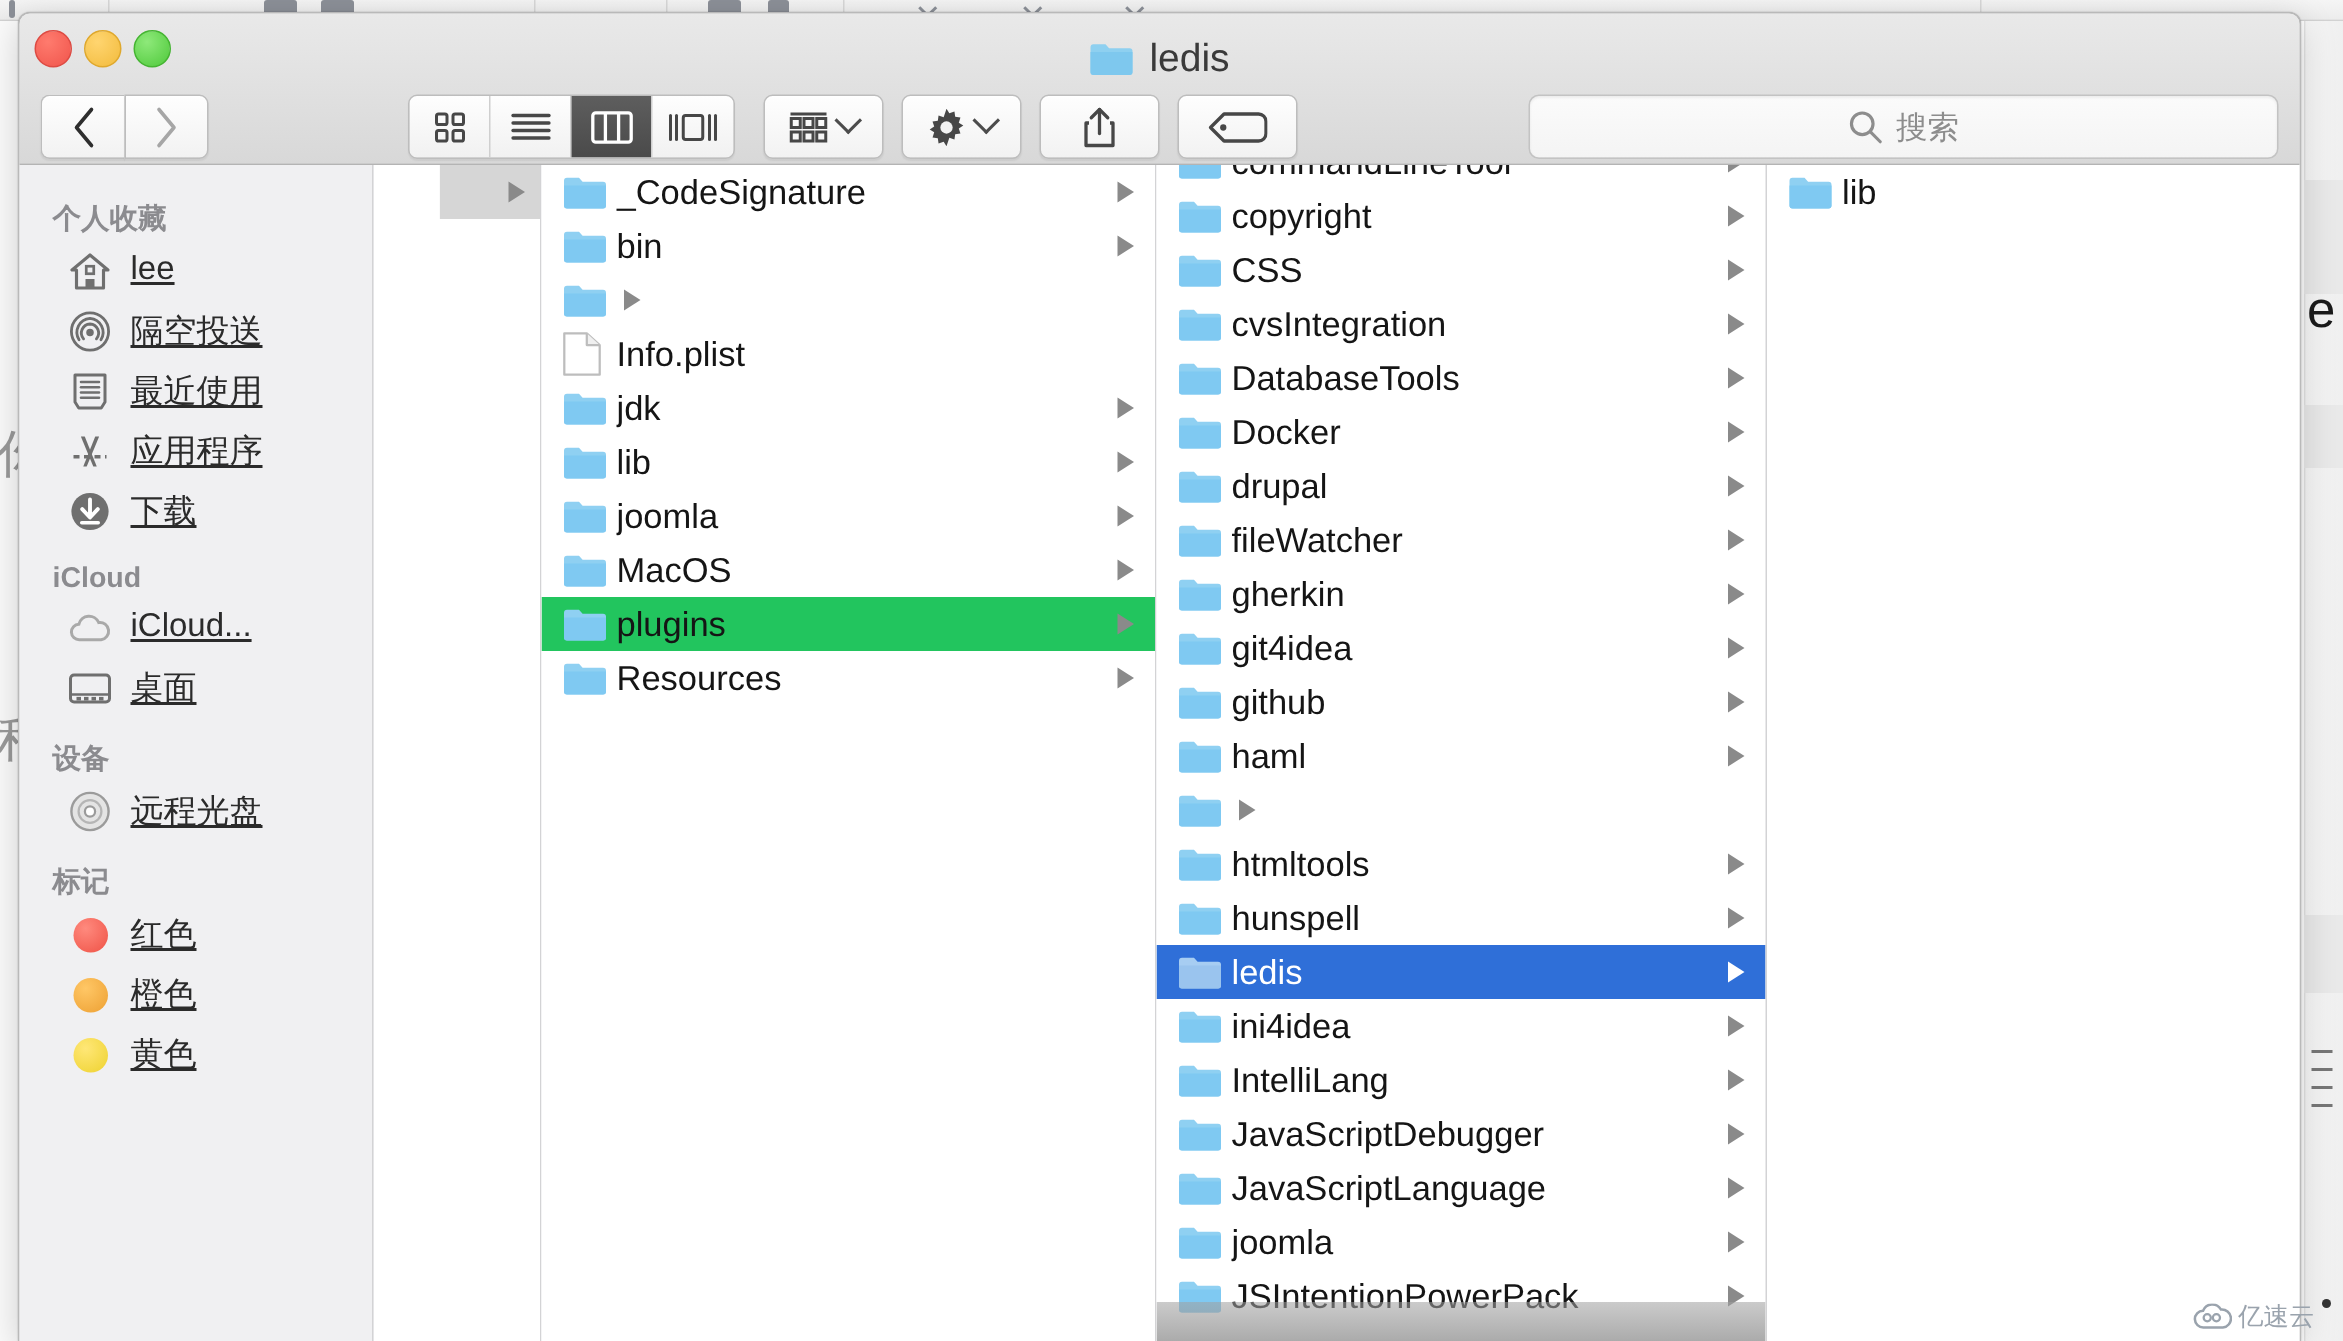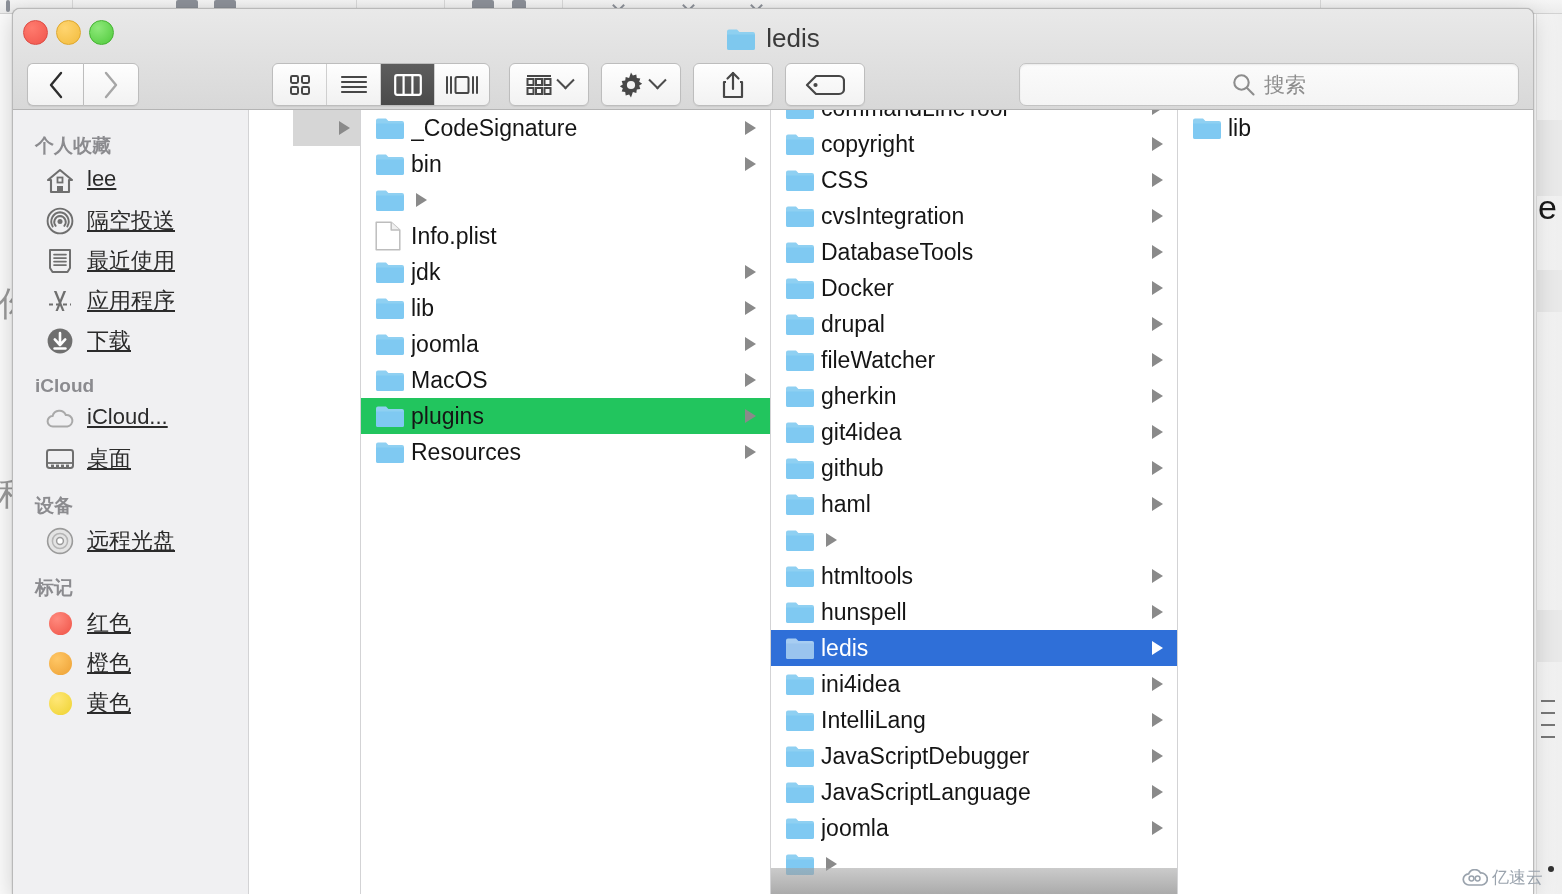--- a/index.html
+++ b/index.html
@@ -870,20 +870,21 @@
                   <span class="tri"></span>
                 </span>
               </div>
               <div class="row">
                 <span class="fico">
                   <svg width="30" height="24" viewBox="0 0 30 24">
                     <path d="M1 4.5a2 2 0 012-2h8l2.4 2.6H27a2 2 0 012 2V21a2 2 0 01-2 2H3a2 2 0 01-2-2z" fill="#8fd0f2"></path>
                     <path d="M1 7.6h28V21a2 2 0 01-2 2H3a2 2 0 01-2-2z" fill="#7fc9f2"></path>
                   </svg>
                 </span>
+                <span class="name">JSIntentionPowerPack</span>
                 <span class="disc">
                   <span class="tri"></span>
                 </span>
               </div>
             </div>
           <div class="bottom-fade"></div>
         </div>
         <div class="col c3" id="col3">
             <div class="row">
               <span class="fico">

